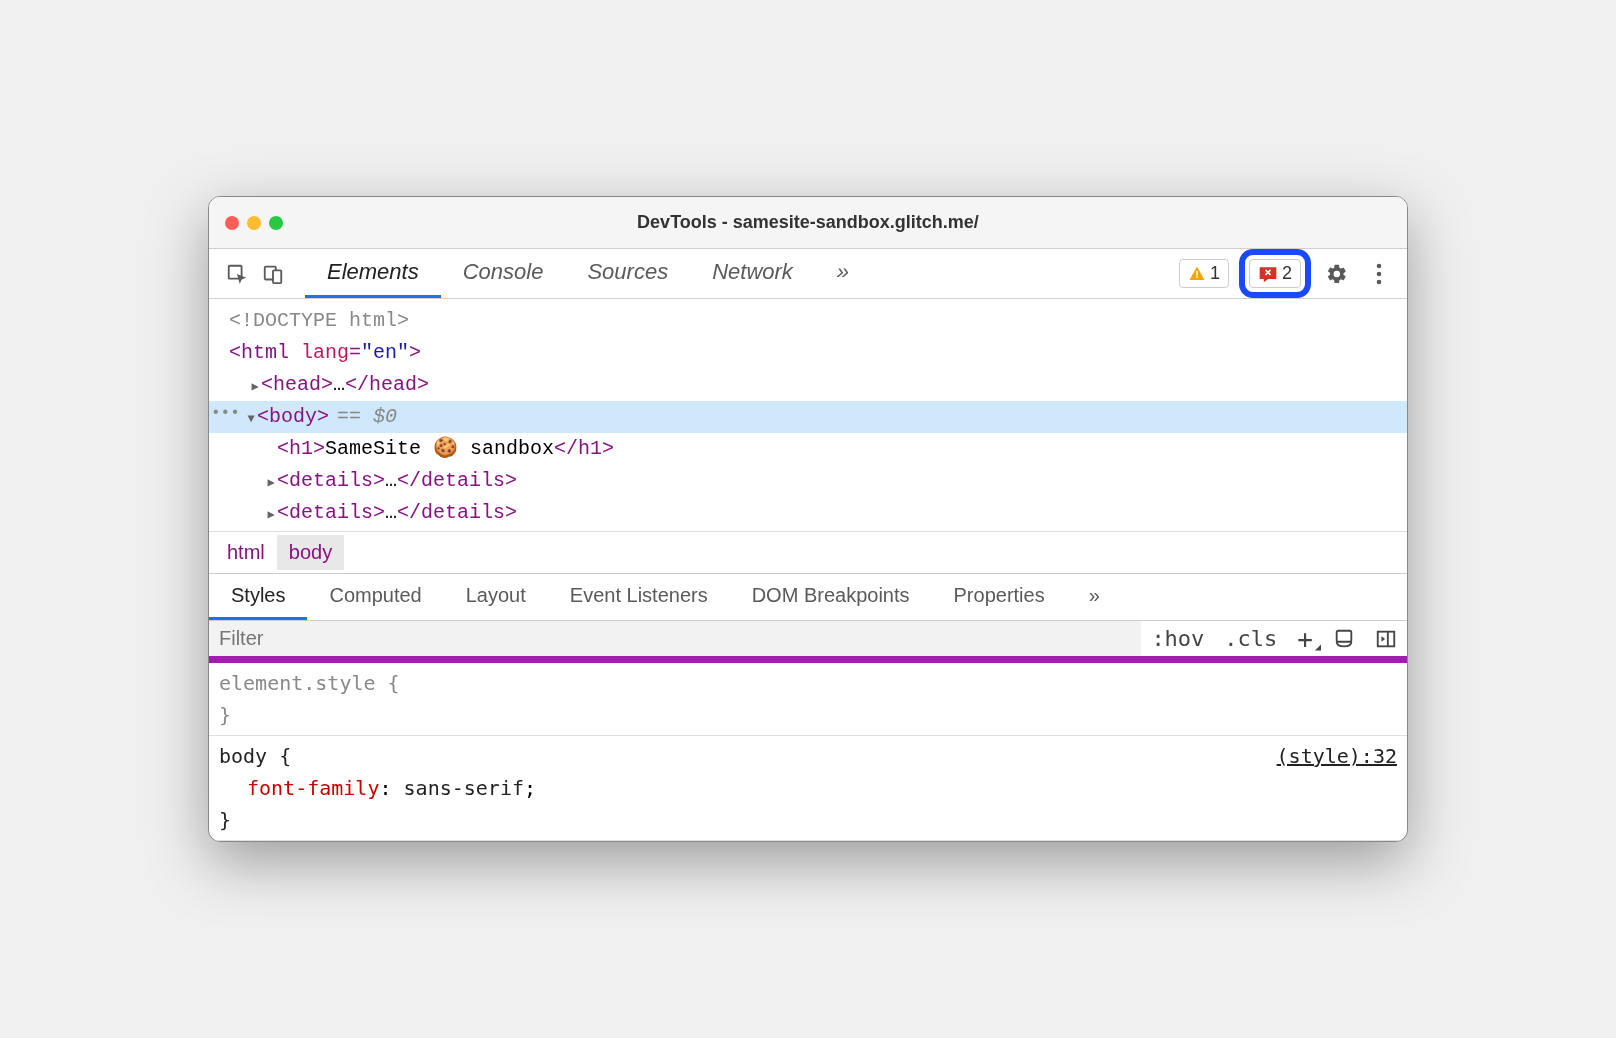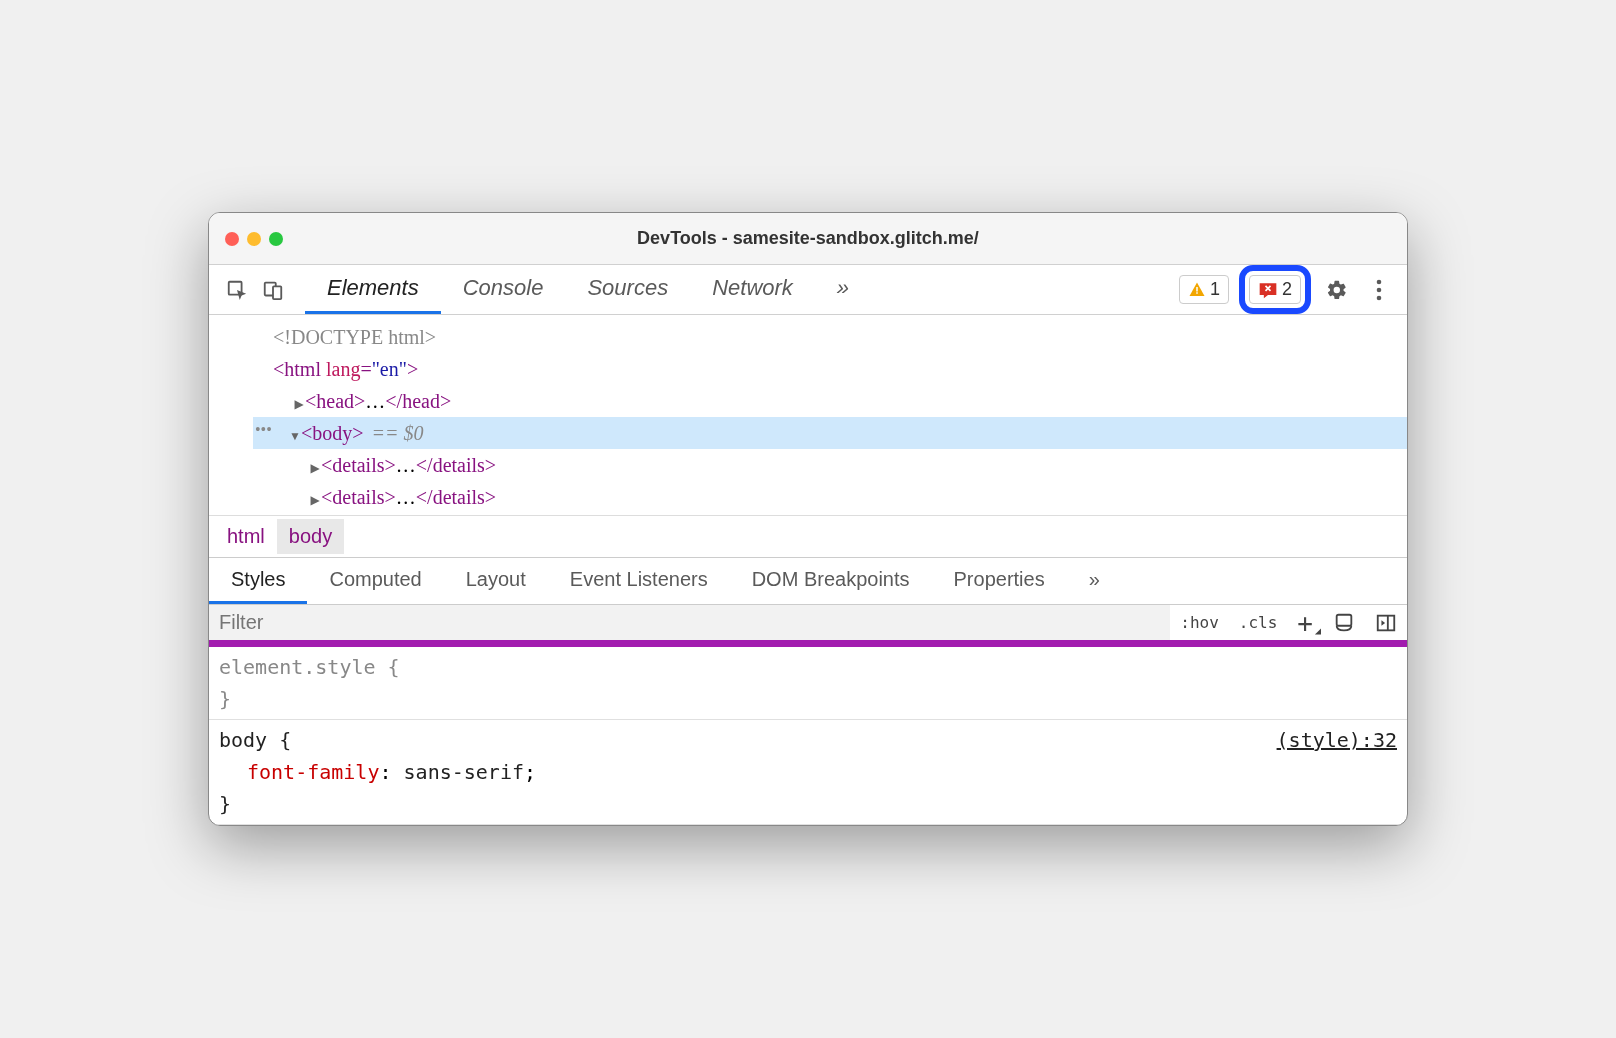--- a/index.html
+++ b/index.html
@@ -99,25 +99,24 @@
   cursor: pointer;
 }
 .badge.warn svg { width: 18px; height: 18px; }
 .badge.err svg { width: 20px; height: 18px; }
 .highlight-ring {
   border: 6px solid #1a49ff;
   border-radius: 14px;
   padding: 4px;
 }
 .elements-panel {
-  font-family: Liberation Serif, serif;
+  font-family: Liberation Mono, monospace;
   font-size: 20px;
   padding: 6px 0 2px 0;
   line-height: 1.6;
-  margin-left: 44px;
 }
 .dom-line {
   padding: 0 10px 0 20px;
   white-space: pre;
   position: relative;
 }
 .dom-line.selected {
   background: #cfe8fc;
 }
 .angle { color: #881280; }
@@ -187,21 +186,21 @@
   background: #f2f2f2;
   font-size: 20px;
   padding: 8px 10px;
   color: #666;
   outline: none;
   height: 100%;
 }
 .filter-btn {
   padding: 0 10px;
   font-family: Menlo, monospace;
-  font-size: 16px;
+  font-size: 22px;
   color: #444;
   cursor: pointer;
   display: flex;
   align-items: center;
   height: 100%;
 }
 .styles-body {
   font-family: Menlo, Consolas, monospace;
   font-size: 20px;
   line-height: 1.6;
@@ -288,20 +287,21 @@
           </svg>
       </div>
     </div>
   </div>
 
   <div class="elements-panel">
     <div class="dom-line"><span class="doctype">&lt;!DOCTYPE html&gt;</span></div>
     <div class="dom-line"><span class="angle">&lt;</span><span class="tagname">html</span> <span class="attrname">lang</span><span class="angle">=</span><span class="attrval">"en"</span><span class="angle">&gt;</span></div>
     <div class="dom-line" style="padding-left:40px"><span class="expand-arrow">▶</span><span class="angle">&lt;</span><span class="tagname">head</span><span class="angle">&gt;</span>…<span class="angle">&lt;/</span><span class="tagname">head</span><span class="angle">&gt;</span></div>
     <div class="dom-line selected" style="padding-left:36px"><span class="ellipsis-dots">•••</span><span class="expand-arrow">▼</span><span class="angle">&lt;</span><span class="tagname">body</span><span class="angle">&gt;</span><span class="eq0">== $0</span></div>
+    <div class="dom-line" style="padding-left:68px"><span class="angle">&lt;</span><span class="tagname">h1</span><span class="angle">&gt;</span><span>SameSite 🍪 sandbox</span><span class="angle">&lt;/</span><span class="tagname">h1</span><span class="angle">&gt;</span></div>
     <div class="dom-line" style="padding-left:56px"><span class="expand-arrow">▶</span><span class="angle">&lt;</span><span class="tagname">details</span><span class="angle">&gt;</span>…<span class="angle">&lt;/</span><span class="tagname">details</span><span class="angle">&gt;</span></div>
     <div class="dom-line" style="padding-left:56px"><span class="expand-arrow">▶</span><span class="angle">&lt;</span><span class="tagname">details</span><span class="angle">&gt;</span>…<span class="angle">&lt;/</span><span class="tagname">details</span><span class="angle">&gt;</span></div>
   </div>
 
   <div class="crumbs">
     <div class="crumb">html</div>
     <div class="crumb selected">body</div>
   </div>
 
   <div class="styles-toolbar">

